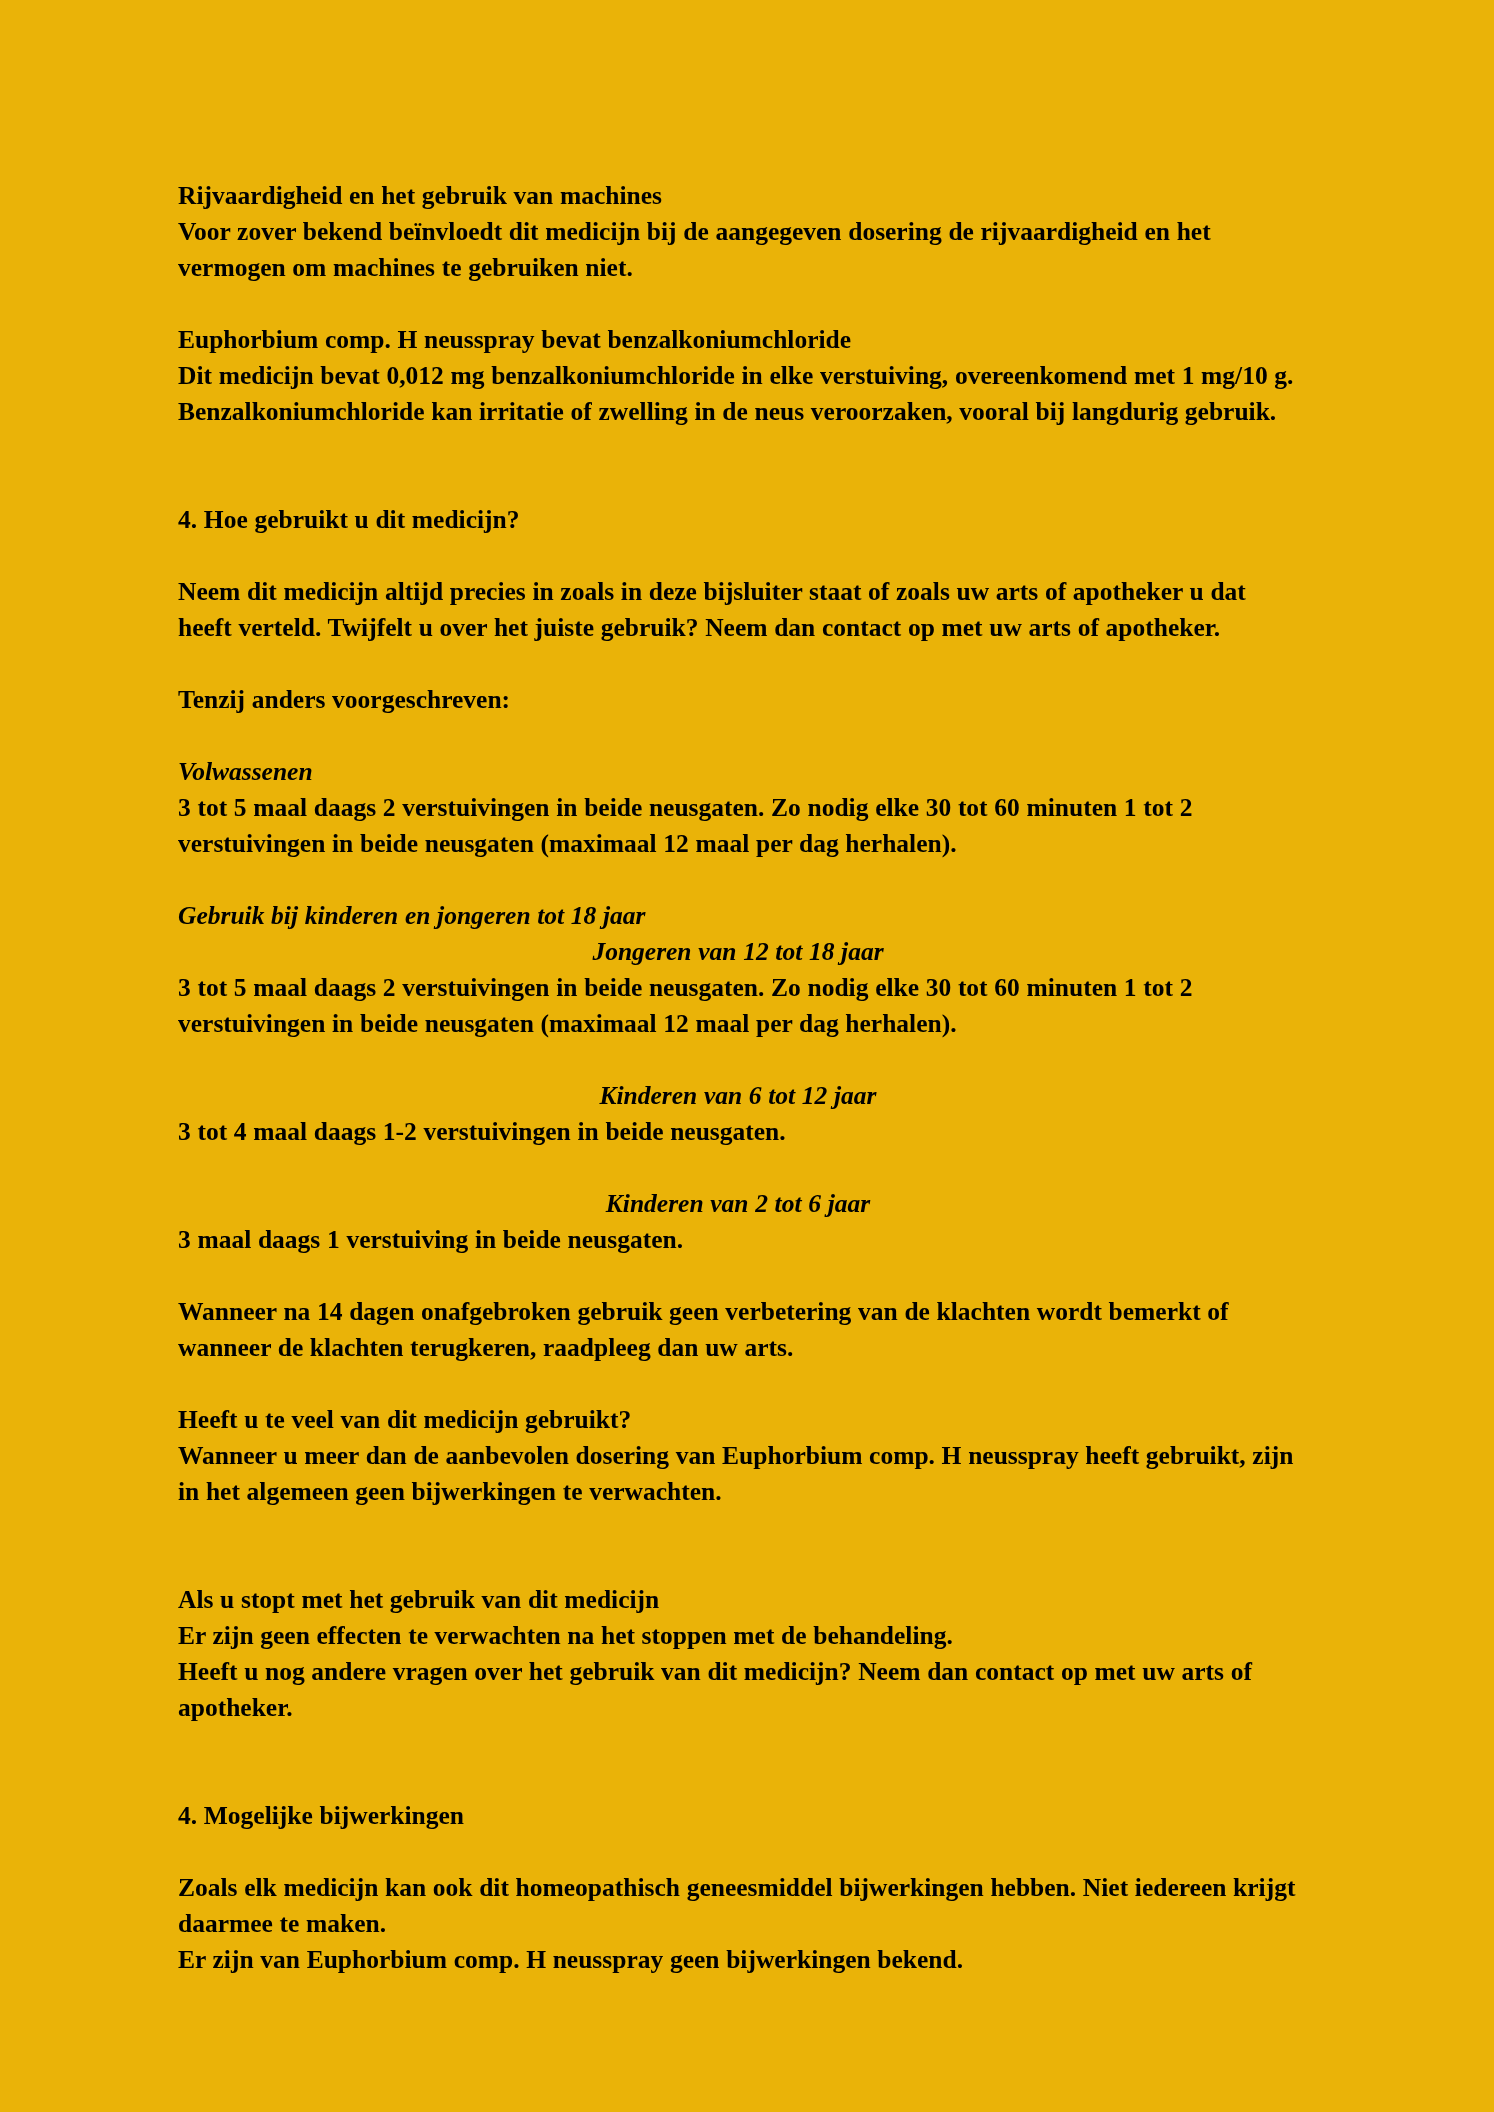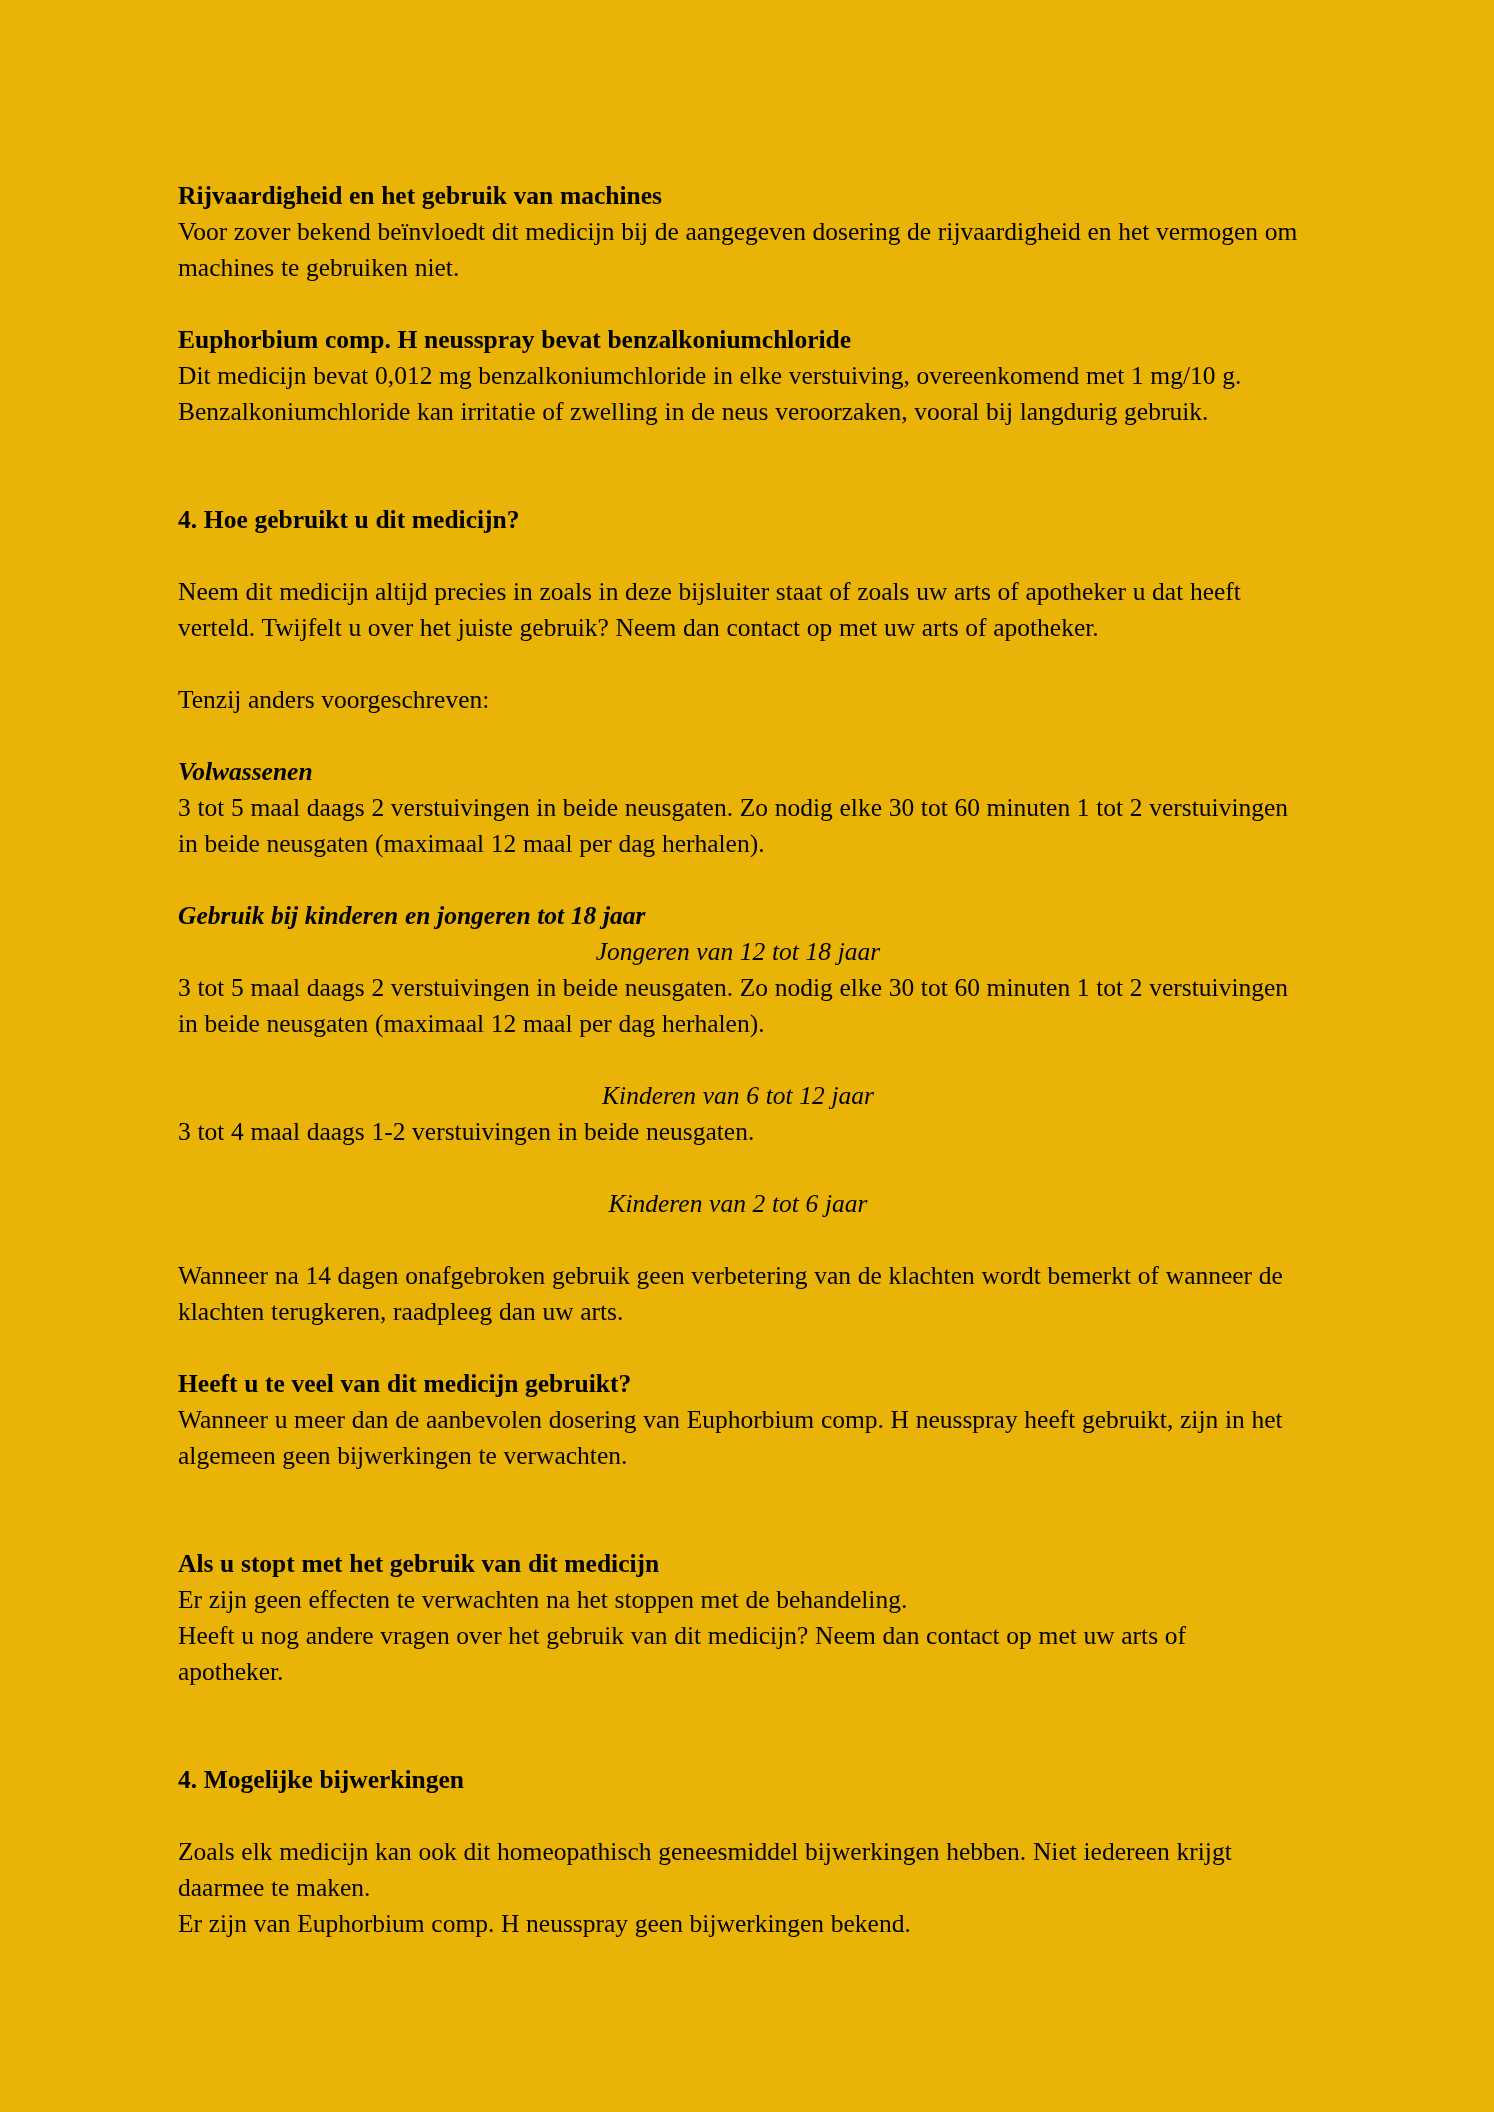--- a/index.html
+++ b/index.html
@@ -23,21 +23,21 @@
   }
   .content {
     position: absolute;
     left: 178px;
     top: 178px;
     width: 1120px;
   }
   p, h2, h3, h4 {
     margin: 0;
     padding: 0;
-    font-weight: normal;
+    font-weight: bold;
     font-size: 25.5px;
     line-height: 36px;
     letter-spacing: 0.0px;
     word-spacing: 0.3px;
   }
   .bold-head {
     font-weight: bold;
     font-size: 25.5px;
     line-height: 36px;
   }
@@ -98,20 +98,21 @@
     <p class="body-text">3 tot 5 maal daags 2 verstuivingen in beide neusgaten. Zo nodig elke 30 tot 60 minuten 1 tot 2 verstuivingen in beide neusgaten (maximaal 12 maal per dag herhalen).</p>
 
     <div class="gap-md"></div>
 
     <h4 class="italic-head">Kinderen van 6 tot 12 jaar</h4>
     <p class="body-text">3 tot 4 maal daags 1-2 verstuivingen in beide neusgaten.</p>
 
     <div class="gap-md"></div>
 
     <h4 class="italic-head">Kinderen van 2 tot 6 jaar</h4>
+    <p class="body-text">3 maal daags 1 verstuiving in beide neusgaten.</p>
 
     <div class="gap-md"></div>
 
     <p class="body-text">Wanneer na 14 dagen onafgebroken gebruik geen verbetering van de klachten wordt bemerkt of wanneer de klachten terugkeren, raadpleeg dan uw arts.</p>
 
     <div class="gap-md"></div>
 
     <h4 class="bold-head">Heeft u te veel van dit medicijn gebruikt?</h4>
     <p class="body-text">Wanneer u meer dan de aanbevolen dosering van Euphorbium comp. H neusspray heeft gebruikt, zijn in het algemeen geen bijwerkingen te verwachten.</p>
 

